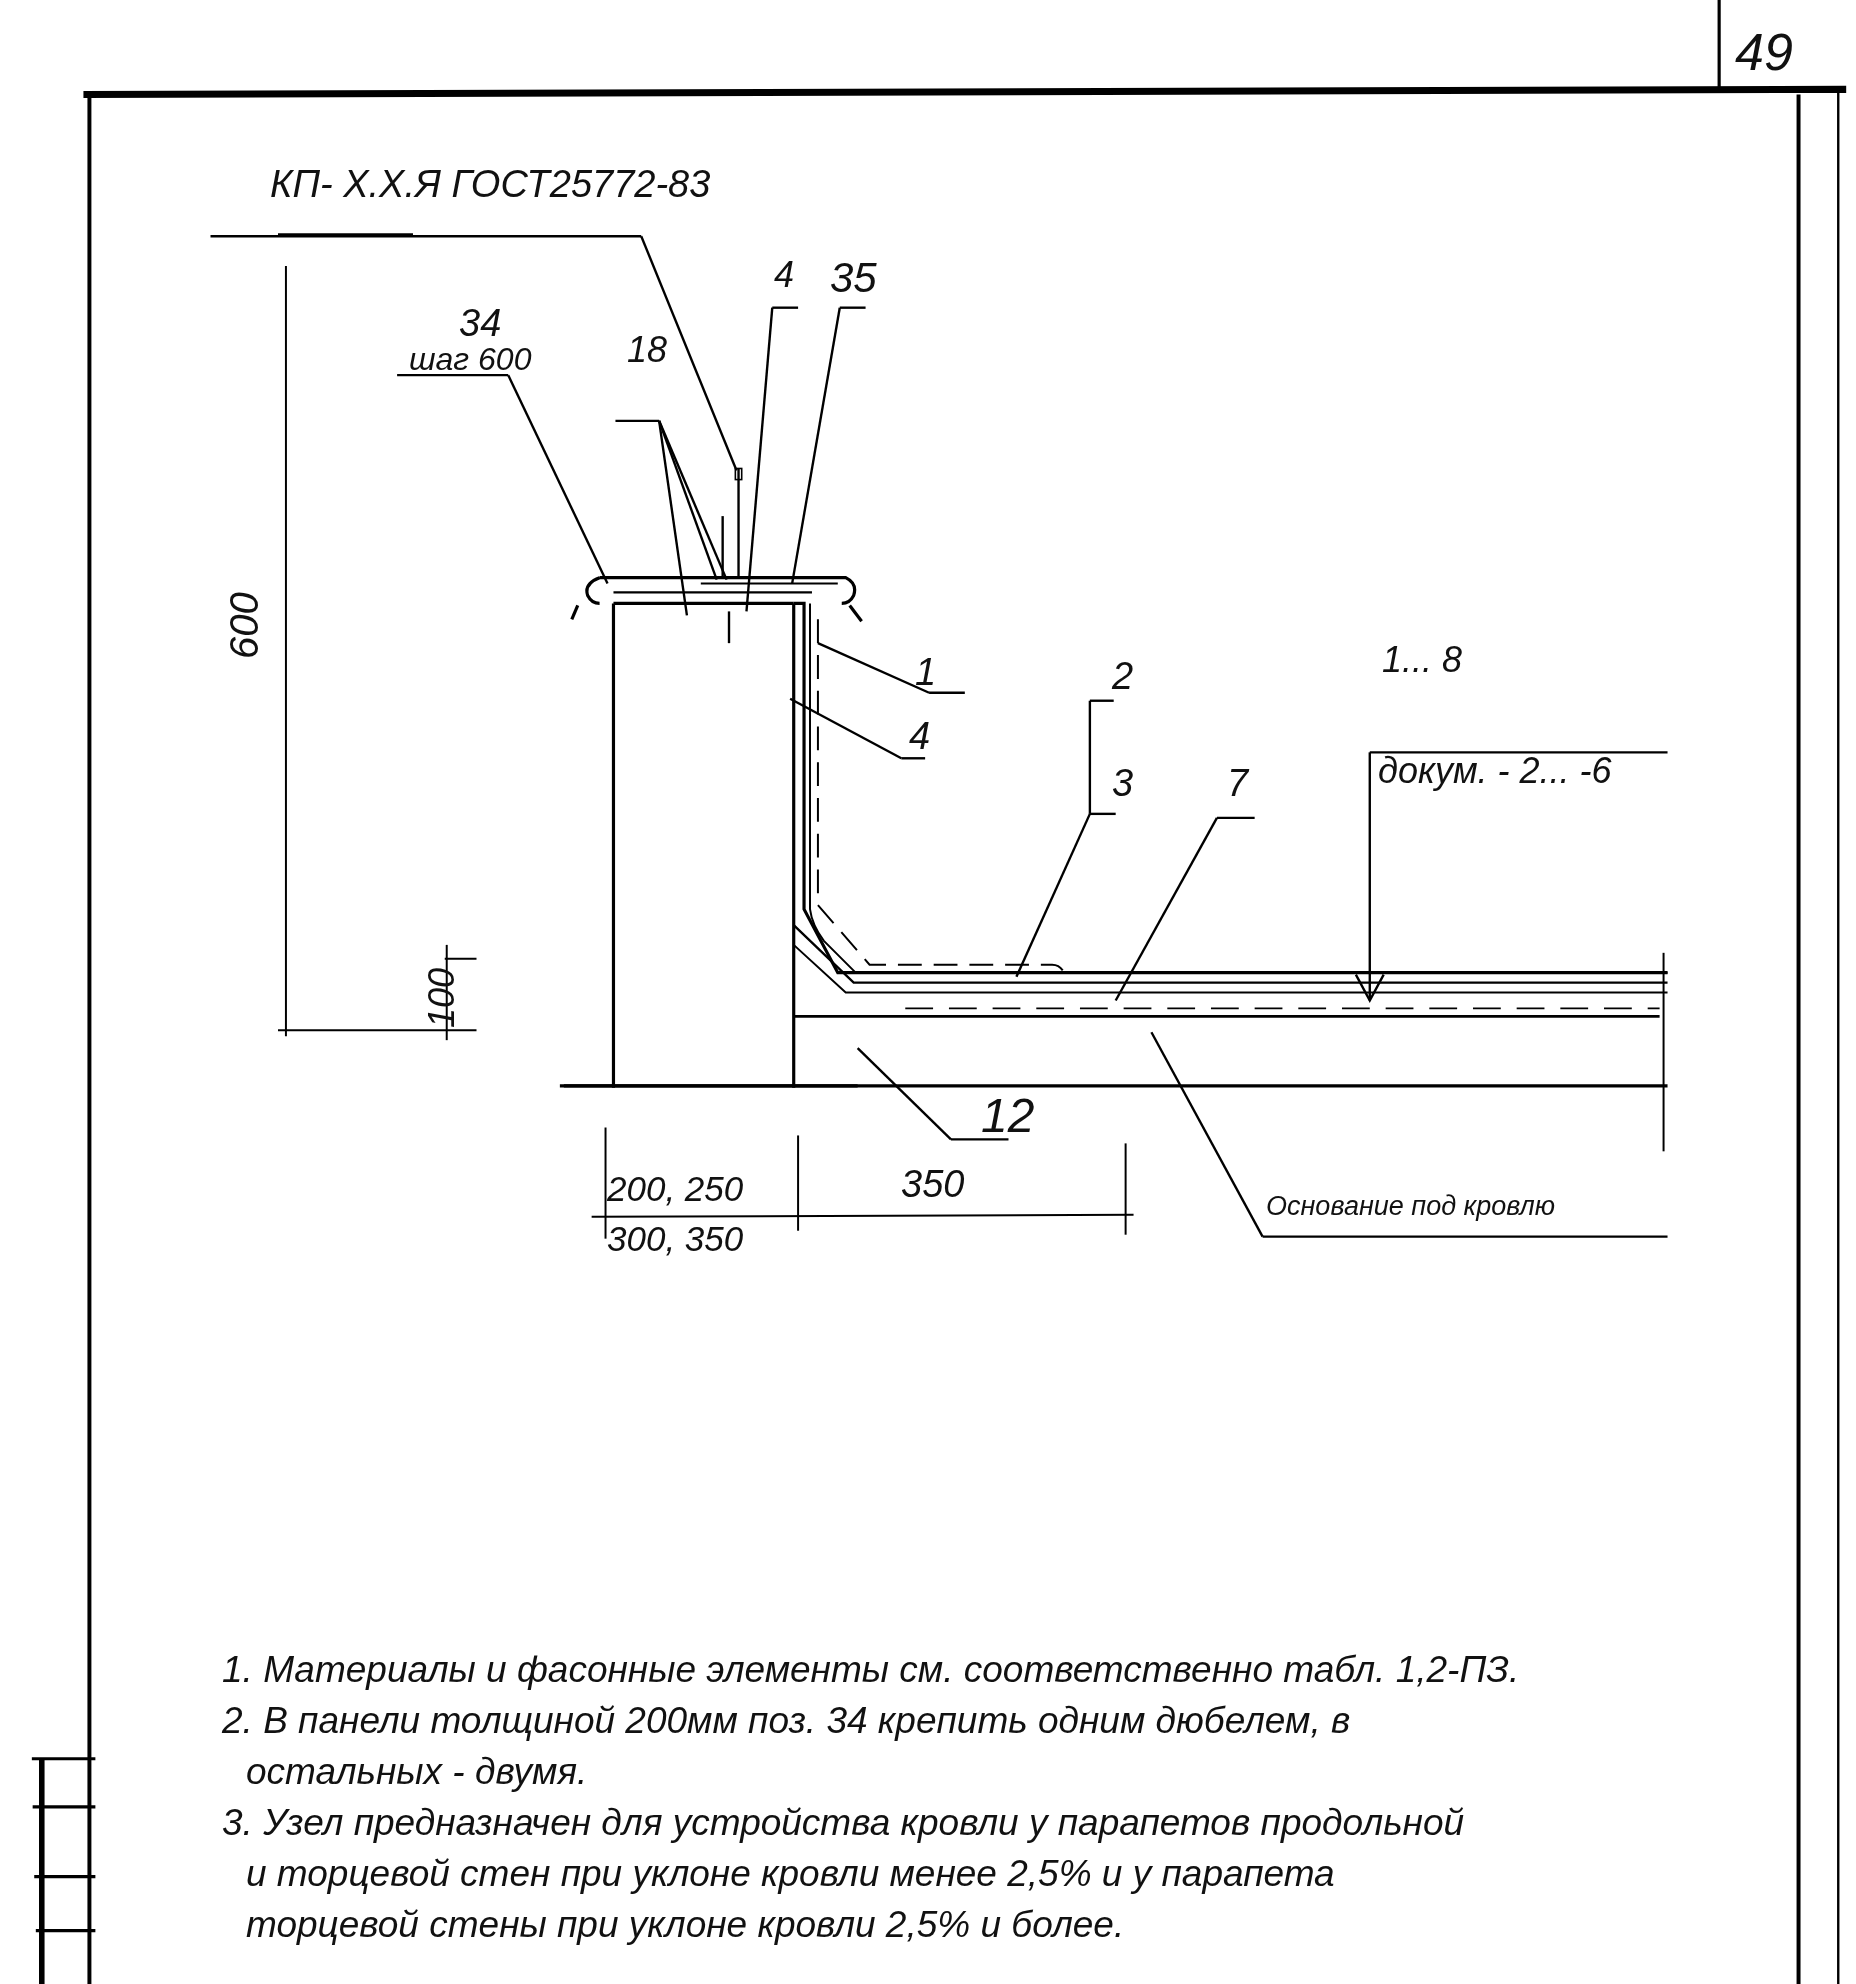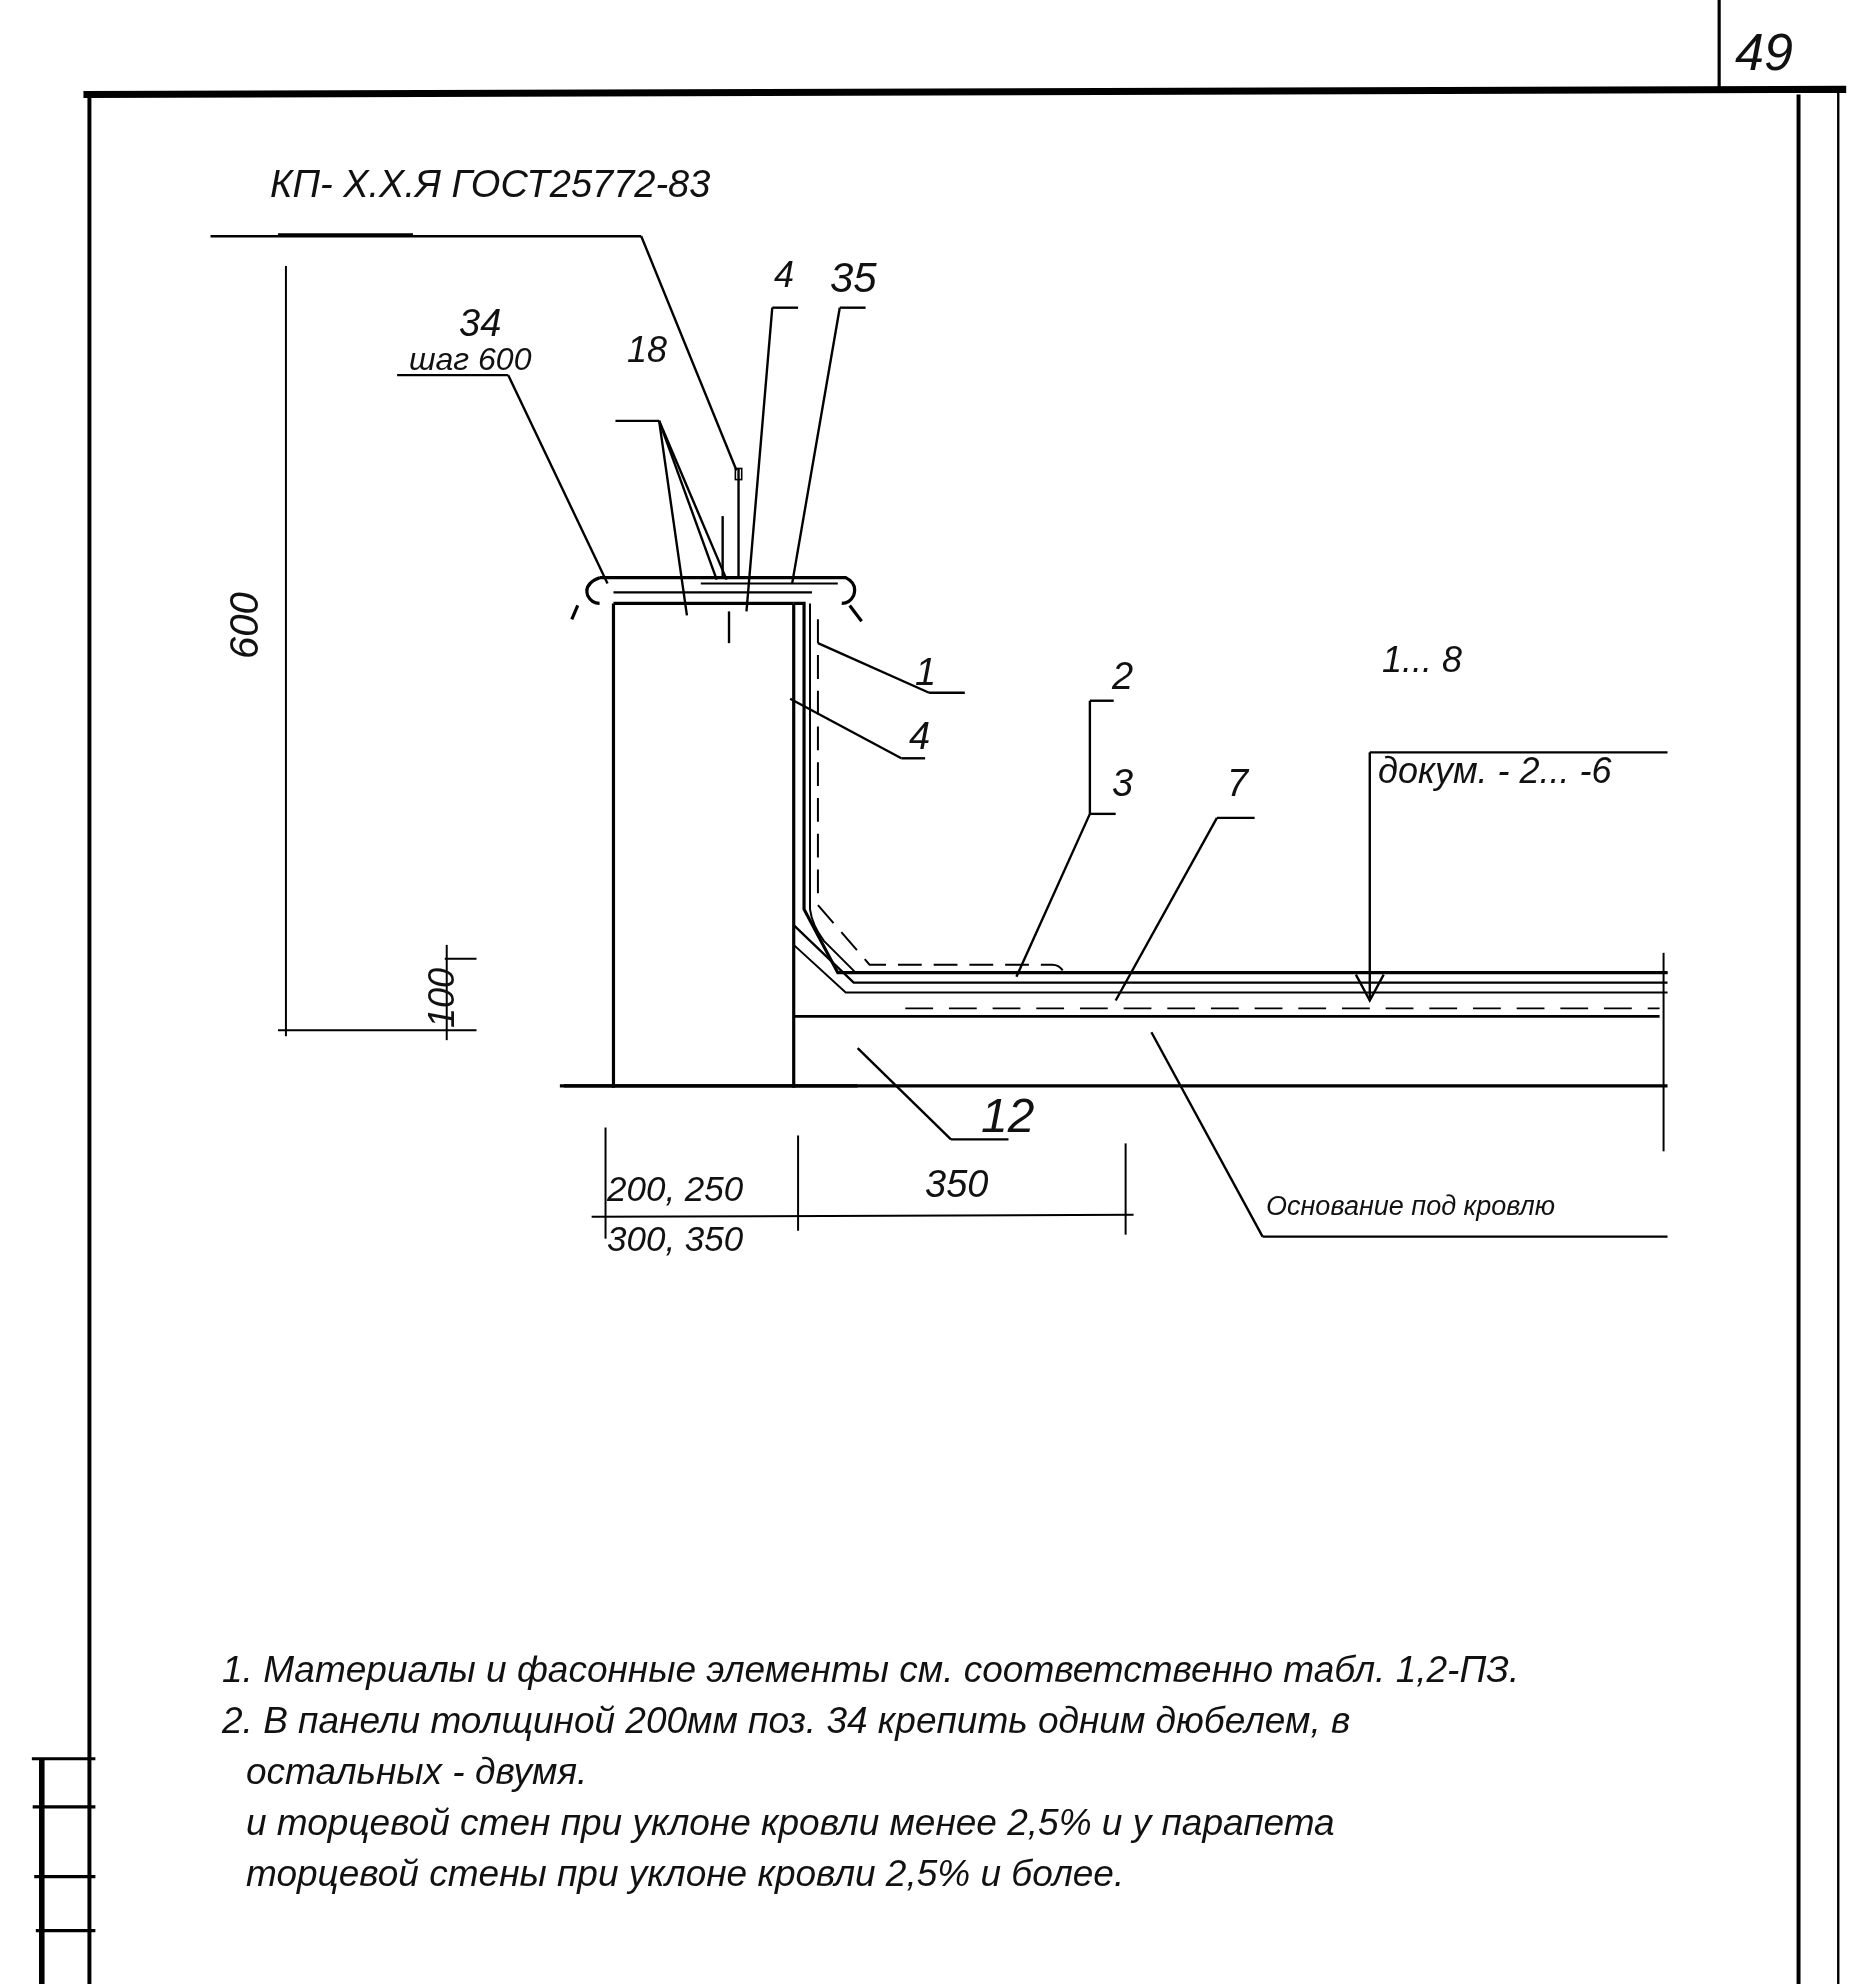--- a/index.html
+++ b/index.html
@@ -149,24 +149,25 @@
 <div class="abs" style="left:1227px; top:762px; font-size:38px;">7</div>
 <div class="abs" style="left:1382px; top:639px; font-size:36px;">1... 8</div>
 <div class="abs" style="left:1378px; top:750px; font-size:36px;">докум. - 2... -6</div>
 <div class="abs" style="left:981px; top:1088px; font-size:48px;">12</div>
 <div class="abs" style="left:1266px; top:1191px; font-size:27px;text-align:right;">Основание под кровлю</div>
 
 <div class="abs" style="left:222px; top:659px; font-size:40px; transform:rotate(-90deg); transform-origin:left top;">600</div>
 <div class="abs" style="left:421px; top:1028px; font-size:36px; transform:rotate(-90deg); transform-origin:left top;">100</div>
 <div class="abs" style="left:607px; top:1169px; font-size:35px;">200, 250</div>
 <div class="abs" style="left:607px; top:1219px; font-size:35px;">300, 350</div>
-<div class="abs" style="left:925px; top:1163px; font-size:38px;">350</div>
+<div class="abs" style="left:901px; top:1163px; font-size:38px;">350</div>
 
 <div class="abs notes">
   <div>1. Материалы и фасонные элементы см. соответственно табл. 1,2-ПЗ.</div>
   <div>2. В панели толщиной 200мм поз. 34 крепить одним дюбелем, в</div>
   <div class="indent">остальных - двумя.</div>
+  <div>3. Узел предназначен для устройства кровли у парапетов продольной</div>
   <div class="indent">и торцевой стен при уклоне кровли менее 2,5% и у парапета</div>
   <div class="indent">торцевой стены при уклоне кровли 2,5% и более.</div>
 </div>
 
 <div class="tb-cell" style="left:1509px; top:2414px; font-size:28px;"></div>
 
 
 </body></html>

